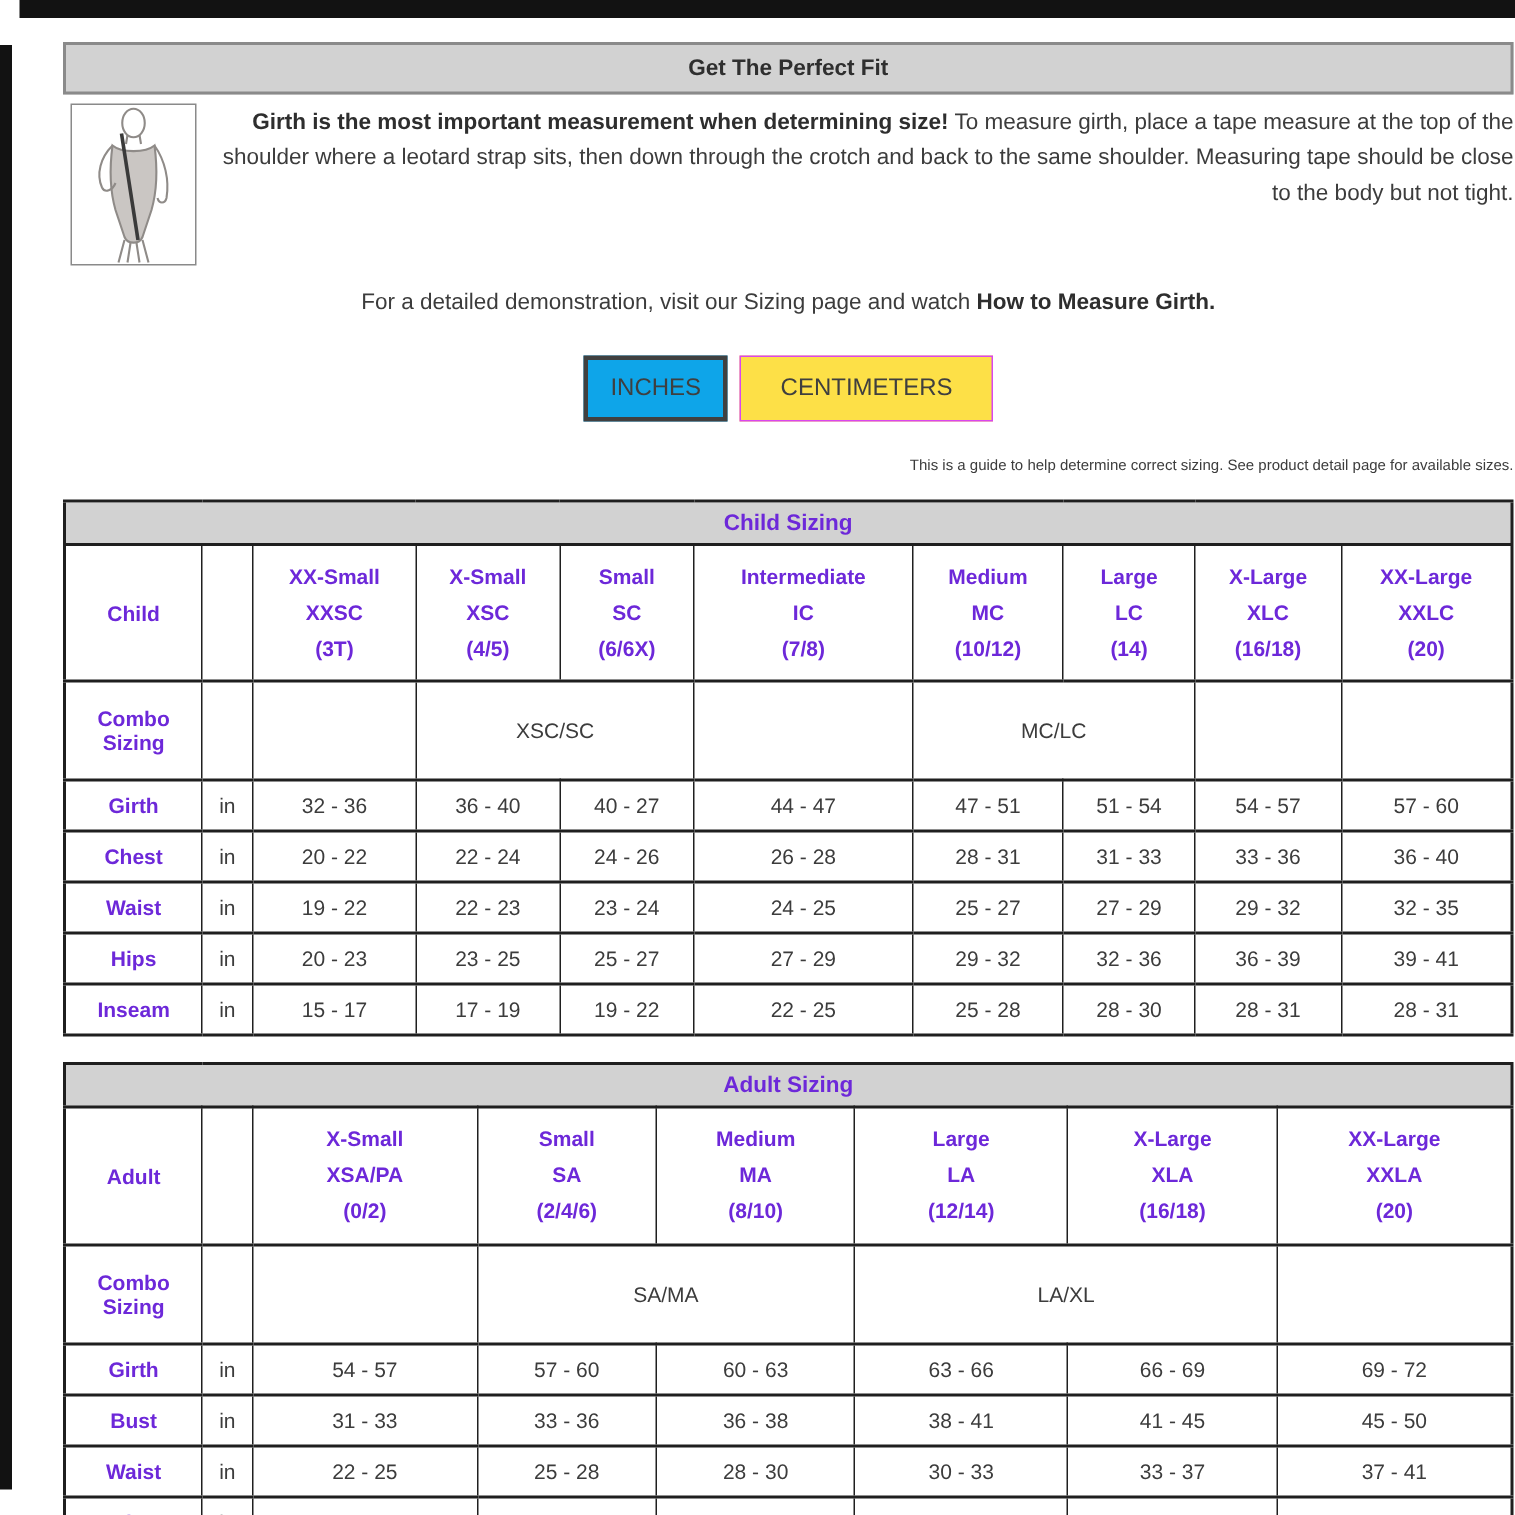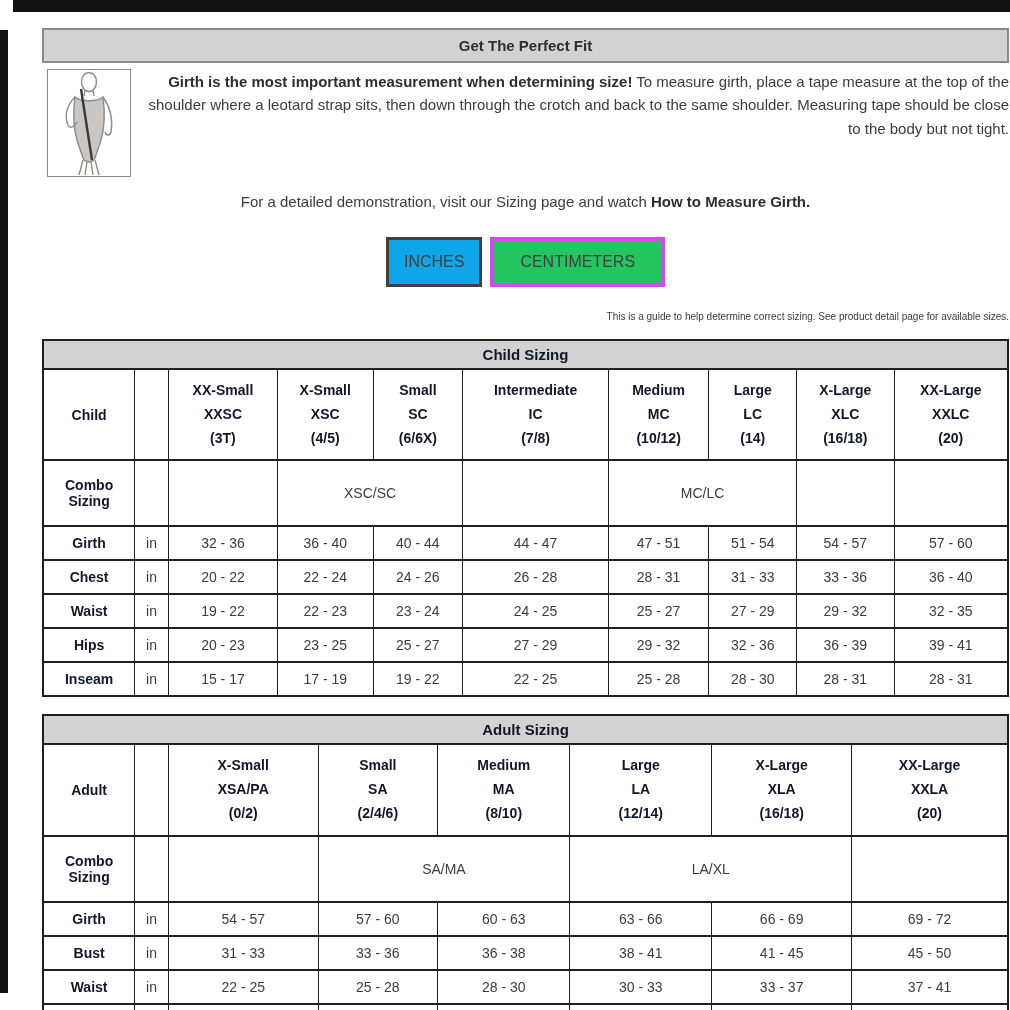--- a/index.html
+++ b/index.html
@@ -27,39 +27,39 @@
   }
   .intro-text {
     flex:1; text-align:right; font-size:15px; line-height:1.55;
     margin:1px 0 0 14px; color:#3c3c3c;
   }
   .intro-text strong, .demo-line strong { color:#2e2e2e; }
   .demo-line { text-align:center; font-size:15px; margin:16px 0 0 0; }
 
   .buttons { display:flex; justify-content:center; gap:8px; margin-top:27px; }
   .btn {
-    font-family:inherit; font-size:16px; color:#3f3f3f; background:#22c55e;
-    border:4px solid #d946ef; padding:13px 26px; cursor:pointer; line-height:1;
+    font-family:inherit; font-size:16px; color:#3f3f3f; background:#fde047;
+    border:1px solid #d946ef; padding:13px 26px; cursor:pointer; line-height:1;
   }
   .btn.selected { background:#0ea5e9; border:3px solid #404040; padding:11px 15px; }
 
   .note { text-align:right; font-size:10px; margin:24px 0 0 0; }
 
   table {
     border-collapse:collapse; width:100%; table-layout:fixed;
     border:2px solid #1f1f1f; margin-top:17px;
   }
   th, td {
     border-left:1px solid #1f1f1f; border-right:1px solid #1f1f1f;
     border-top:2px solid #1f1f1f; border-bottom:2px solid #1f1f1f;
     text-align:center; vertical-align:middle;
     font-size:14px; color:#3c3c3c; padding:7px 2px;
     overflow:hidden;
   }
-  th { font-weight:bold; color:#0f172a; }
+  th { font-weight:bold; color:#6d28d9; }
   .table-title { background:#d2d2d2; font-size:15px; padding:5px 0; }
   .colhead { padding:9px 2px;text-align:center; }
   .colhead div { line-height:1.7; }
   .combo-row td, .combo-row th { padding:16px 2px; }
   .data-row td, .data-row th { padding:8px 2px; }
 </style>
 </head>
 <body>
 
 <div class="edge-top"></div>
@@ -167,21 +167,21 @@
             <td class="combo-cell" colspan="1"></td>
             <td class="combo-cell" colspan="2">MC/LC</td>
             <td class="combo-cell" colspan="1"></td>
             <td class="combo-cell" colspan="1"></td>
           </tr>
           <tr class="data-row">
             <th class="rowlabel">Girth</th>
             <td class="unitcol">in</td>
             <td class="val">32 - 36</td>
             <td class="val">36 - 40</td>
-            <td class="val">40 - 44</td>
+            <td class="val">40 - 27</td>
             <td class="val">44 - 47</td>
             <td class="val">47 - 51</td>
             <td class="val">51 - 54</td>
             <td class="val">54 - 57</td>
             <td class="val">57 - 60</td>
           </tr>
           <tr class="data-row">
             <th class="rowlabel">Chest</th>
             <td class="unitcol">in</td>
             <td class="val">20 - 22</td>

